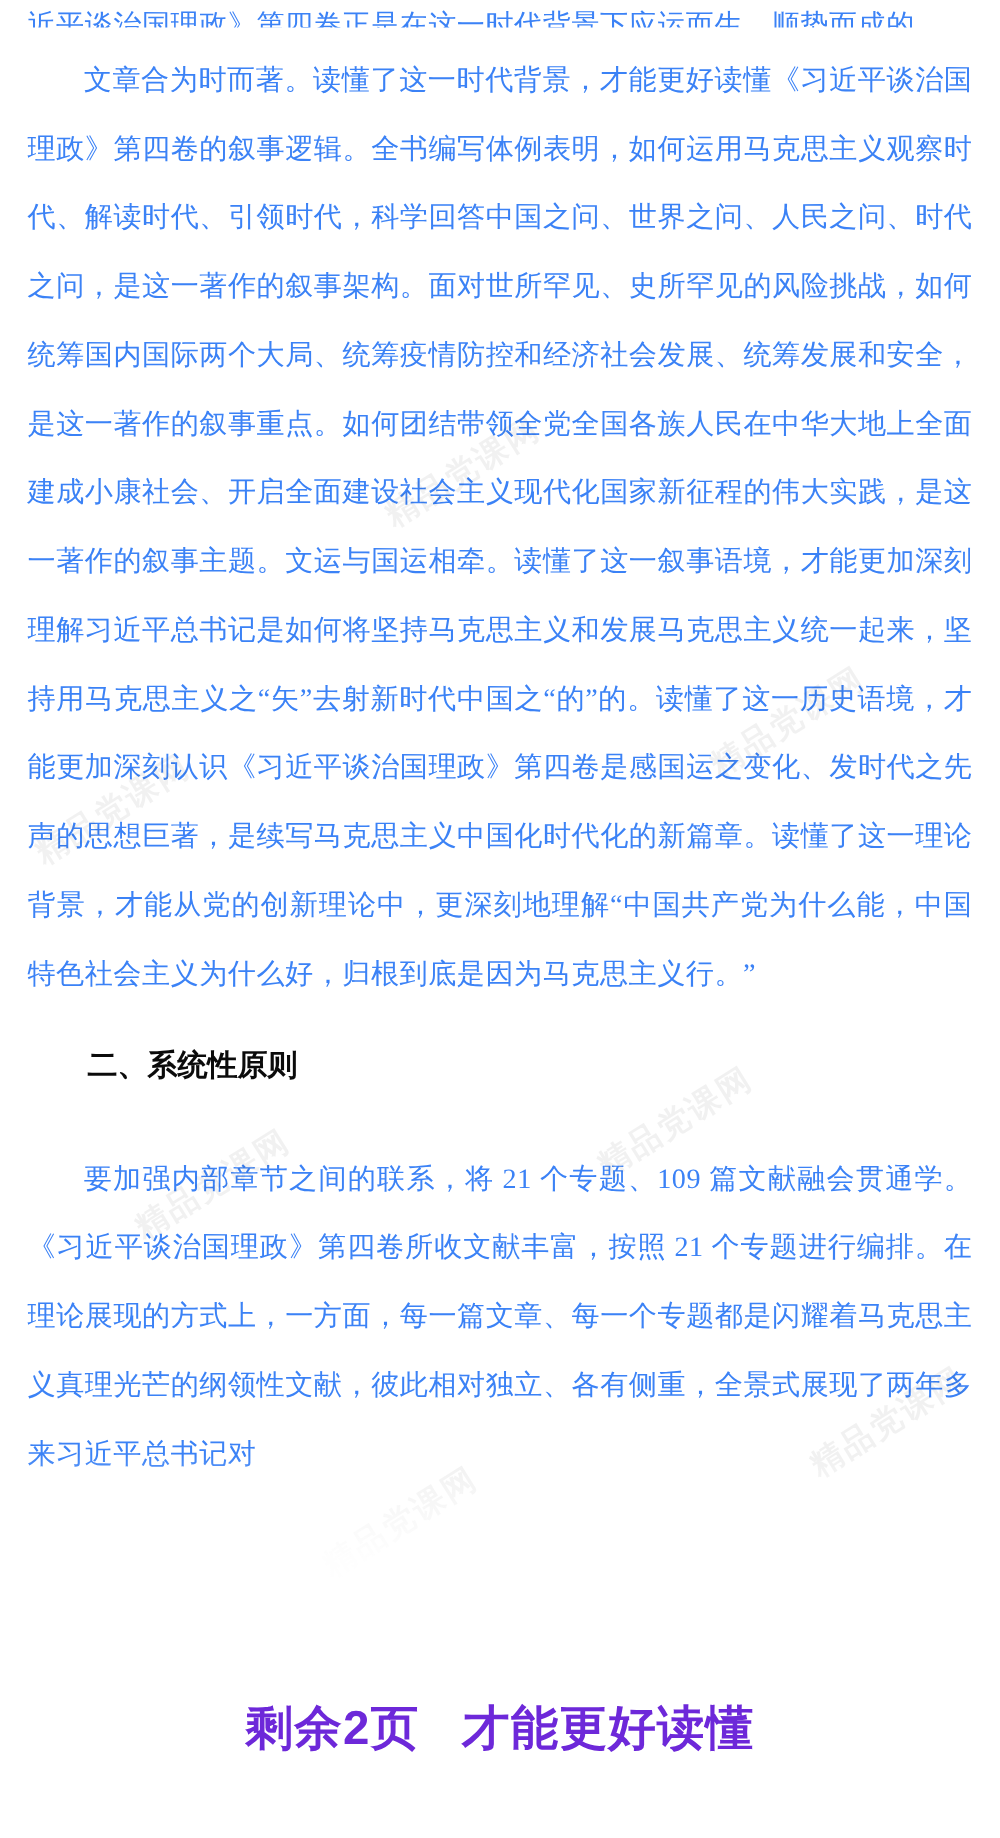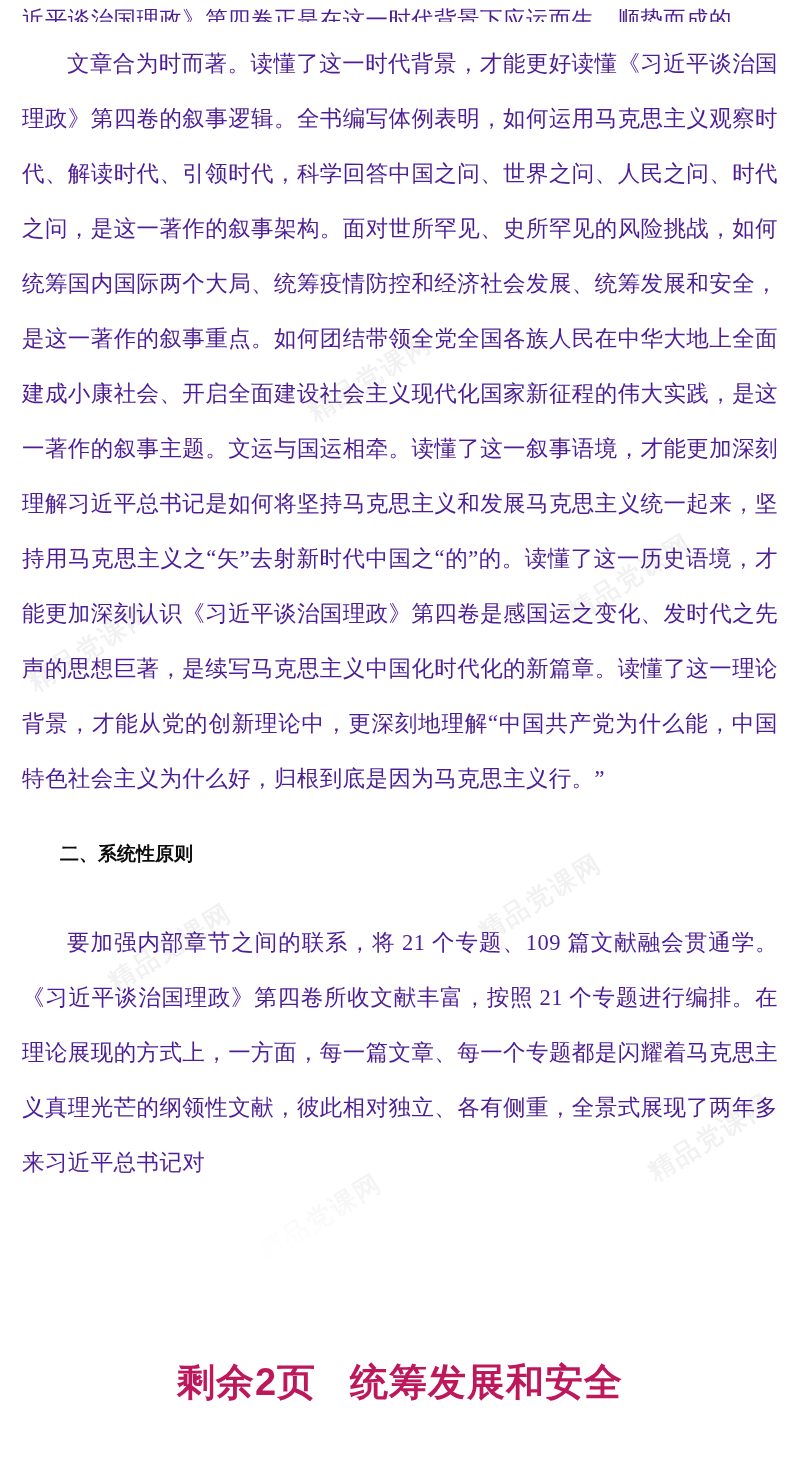--- a/index.html
+++ b/index.html
@@ -19,40 +19,40 @@
     position: absolute;
     left: 0;
     top: 0;
     width: 800px;
     padding: 0 22px;
     box-sizing: border-box;
   }
   .para {
     font-size: 22.5px;
     line-height: 55px;
-    color: #4c1d95;
+    color: #3b82f6;
     text-align: justify;
     text-justify: inter-ideograph;
     letter-spacing: 0.4px;
     margin: 0;
   }
   .para.clipped-top {
     height: 22px;
     overflow: hidden;
     line-height: 40px;
     margin-bottom: 14px;
   }
   .para.indent {
     text-indent: 2em;
     font-family: Liberation Serif, serif;
   }
   .gap-sm { height: 14px; }
   .gap-md { height: 20px; }
   .heading {
-    font-size: 19px;
+    font-size: 24px;
     line-height: 55px;
     color: #0b0b0b;
     font-weight: bold;
     text-indent: 2em;
     margin: 0;
   }
 
   
   .wm {
     position: absolute;
@@ -92,21 +92,21 @@
     height: 176px;
     background: #ffffff;
     display: flex;
     align-items: center;
     justify-content: center;
   }
   .footer-inner {
     display: flex;
     align-items: center;
     gap: 34px;
-    color: #be185d;
+    color: #6d28d9;
     font-family: "Liberation Sans", sans-serif;
     font-weight: bold;
     letter-spacing: 1px;
   }
   .footer-remaining { font-size: 38px; }
   .footer-action { font-size: 38px; }
 </style>
 </head>
 <body>
 
@@ -137,17 +137,17 @@
   <div class="wm wm4">精品党课网</div>
   <div class="wm wm5">精品党课网</div>
   <div class="wm wm6">精品党课网</div>
   <div class="wm wm7">精品党课网</div>
 
   <div class="fade"></div>
 
   <div class="footer">
     <div class="footer-inner">
       <span class="footer-remaining">剩余2页</span>
-      <span class="footer-action">统筹发展和安全</span>
+      <span class="footer-action">才能更好读懂</span>
     </div>
   </div>
 
 </div>
 
 </body></html>

